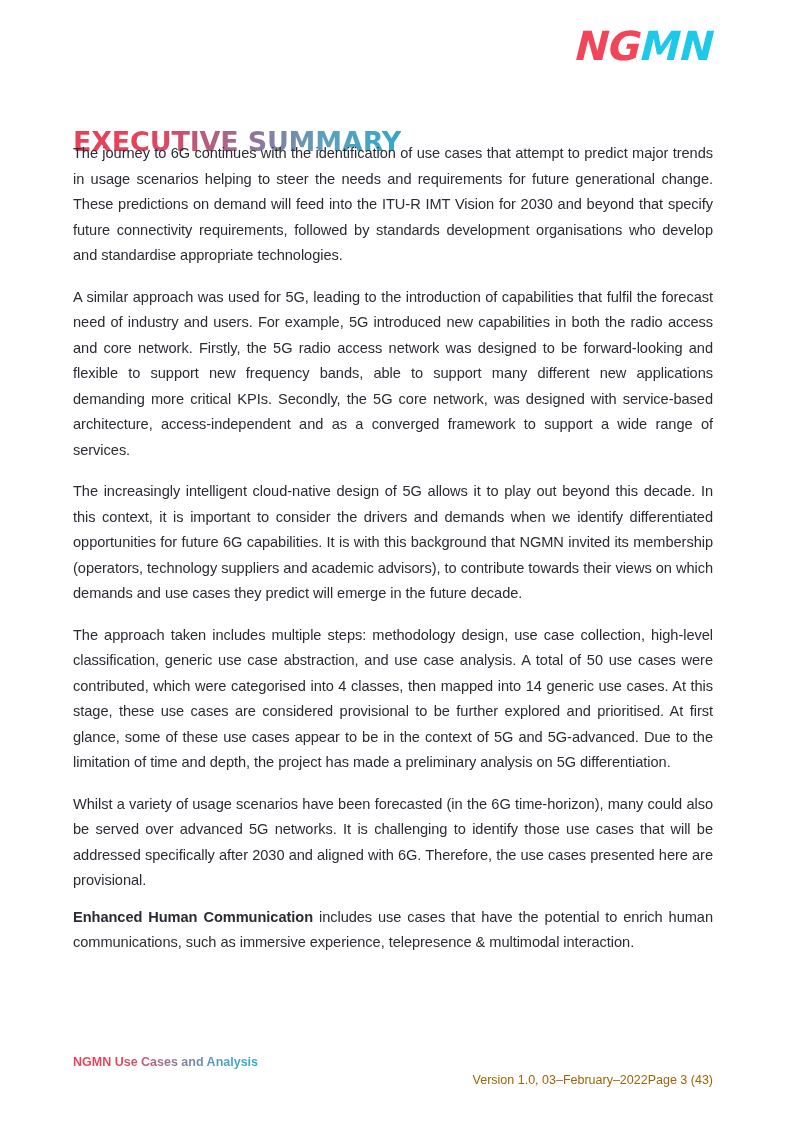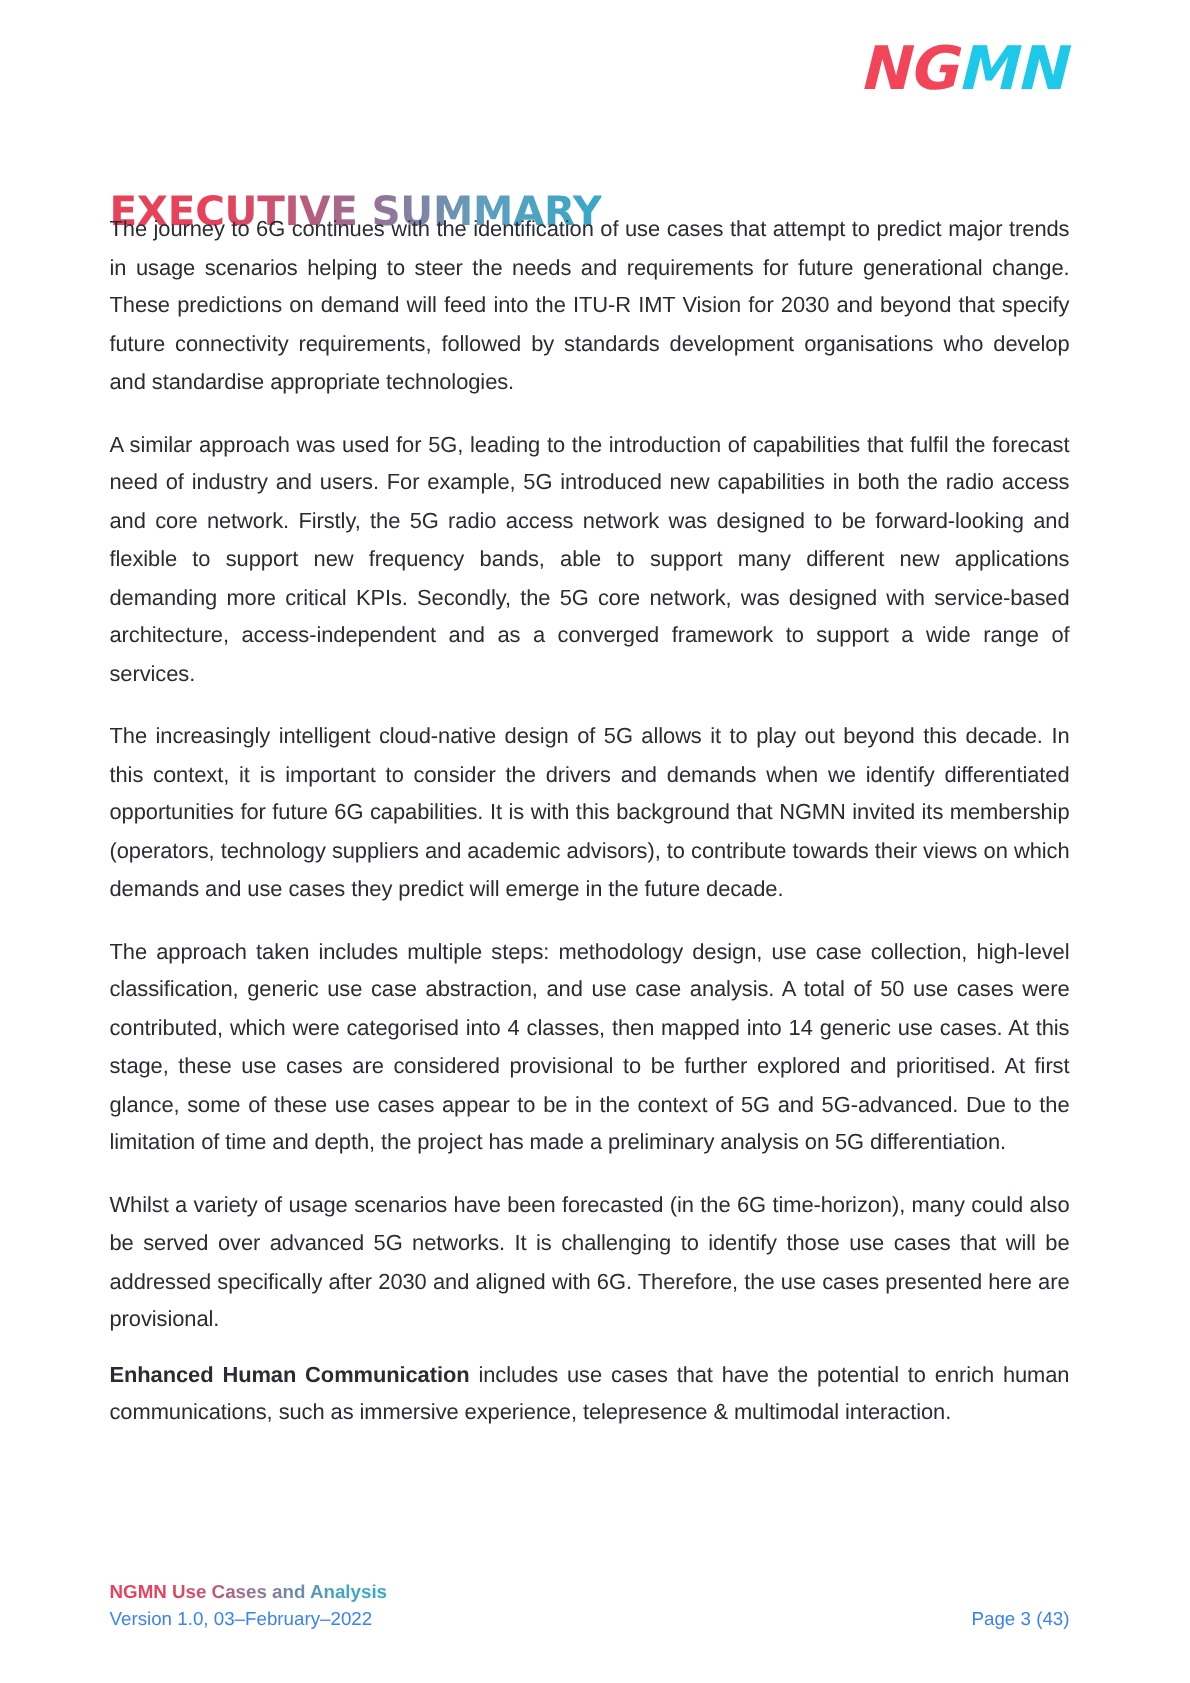--- a/index.html
+++ b/index.html
@@ -92,25 +92,25 @@
     white-space: nowrap;
     background: linear-gradient(90deg, #e8415a 0%, #e8415a 22%, #8f7697 55%, #3ea7c6 85%, #35a8c8 100%);
     -webkit-background-clip: text;
     background-clip: text;
     color: transparent;
     -webkit-text-fill-color: transparent;
     display: inline-block;
   }
   .footer-row {
     display: flex;
-    justify-content: space-between;
+    justify-content: flex-end;
     align-items: baseline;
     font-size: 12.5px;
     line-height: 19px;
-    color: #3b82f6;
+    color: #a16207;
   }
   .footer-version { white-space: nowrap; }
   .footer-page { white-space: nowrap; }
 </style>
 </head>
 <body>
 
 <div class="page">
 
   <div class="logo">

